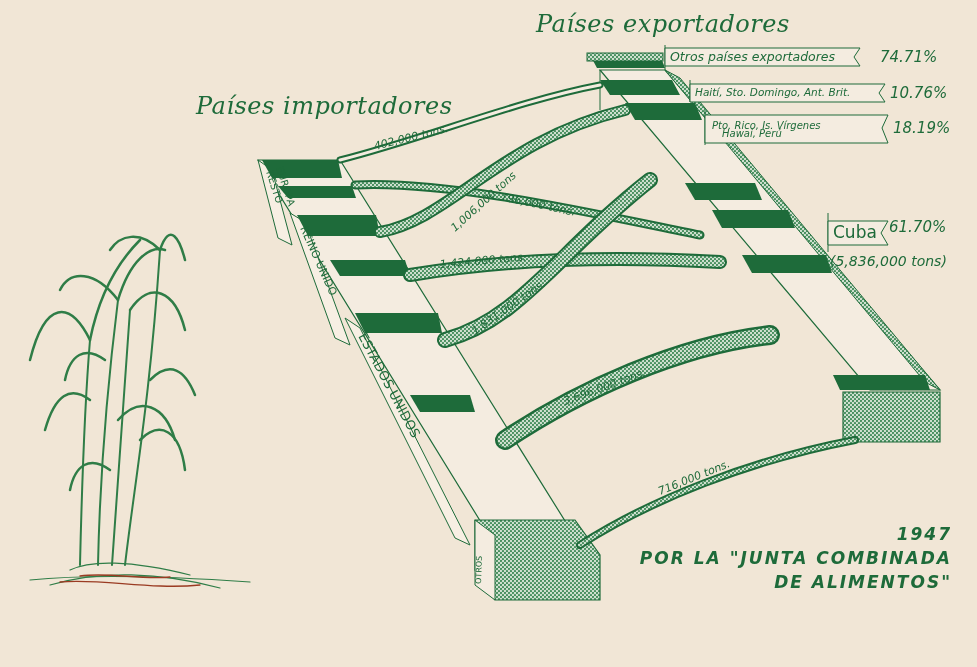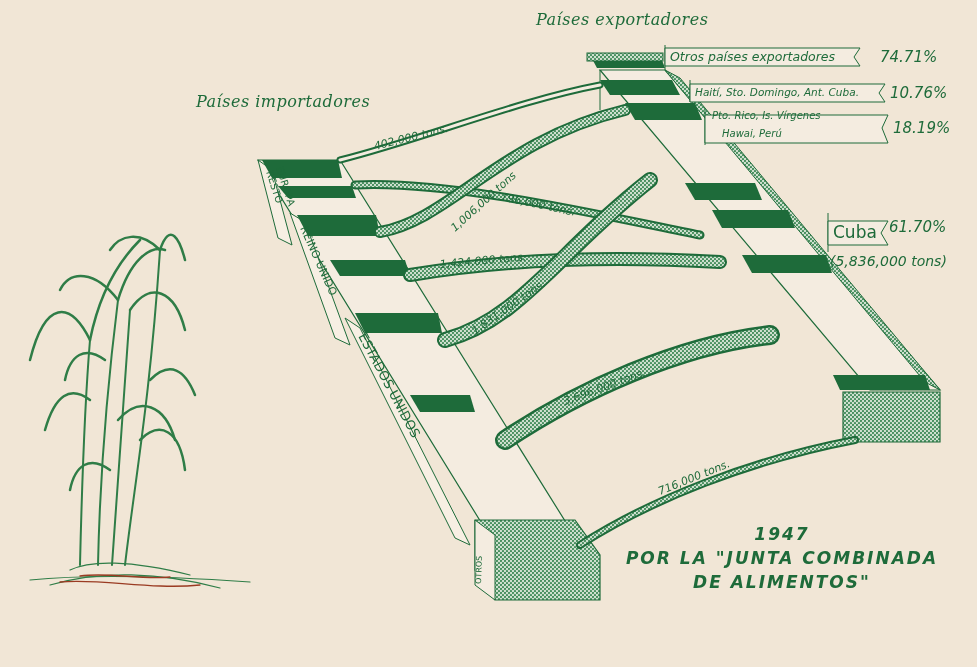--- a/index.html
+++ b/index.html
@@ -4,24 +4,24 @@
   <style>
     html, body { margin:0; padding:0; }
     body {
       width:977px; height:667px; overflow:hidden;
       background:#f1e6d6;
       font-family:"DejaVu Serif", serif;
       position:relative;
     }
     #stage { position:absolute; left:0; top:0; width:977px; height:667px; }
     .t { position:absolute; color:#1e6b3a; white-space:nowrap; }
-    .hdr { font-family:"DejaVu Serif", serif; font-style:italic; font-size:16px; letter-spacing:0.5px; }
+    .hdr { font-family:"DejaVu Serif", serif; font-style:italic; font-size:24px; letter-spacing:0.5px; }
     .flag { font-family:"DejaVu Sans", sans-serif; font-style:italic; font-size:12px; }
     .pct { font-family:"DejaVu Sans", sans-serif; font-style:italic; font-size:15px; }
-    .cap { font-family:"DejaVu Sans", sans-serif; font-style:italic; font-weight:bold; font-size:17px; letter-spacing:2px; text-align:center; line-height:24px; }
+    .cap { font-family:"DejaVu Sans", sans-serif; font-style:italic; font-weight:bold; font-size:17px; letter-spacing:2px; text-align:right; line-height:24px; }
     svg text { fill:#1e6b3a; }
   </style>
 </head>
 <body>
 
 <div id="stage">
 
   <svg width="977" height="667" viewBox="0 0 977 667" style="position:absolute;left:0;top:0">
     <defs>
       <pattern id="ht" width="4" height="4" patternUnits="userSpaceOnUse">
@@ -156,24 +156,24 @@
       </g>
     </g>
   </svg>
 
   <div class="t hdr" style="left:536px;top:10px">Países exportadores</div>
   <div class="t hdr" style="left:196px;top:92px">Países importadores</div>
 
   <div class="t flag" style="left:670px;top:49px;font-size:12.5px">Otros países exportadores</div>
   <div class="t pct" style="left:880px;top:48px">74.71%</div>
 
-  <div class="t flag" style="left:695px;top:86px;font-size:10.5px">Haití, Sto. Domingo, Ant. Cuba.</div>
+  <div class="t flag" style="left:695px;top:86px;font-size:10.5px">Haití, Sto. Domingo, Ant. Brit.</div>
   <div class="t pct" style="left:890px;top:84px">10.76%</div>
 
-  <div class="t flag" style="left:712px;top:110px;font-size:10px">Pto. Rico, Is. Vírgenes</div>
+  <div class="t flag" style="left:712px;top:120px;font-size:10px">Pto. Rico, Is. Vírgenes</div>
   <div class="t flag" style="left:722px;top:128px;font-size:10px">Hawai, Perú</div>
   <div class="t pct" style="left:893px;top:119px">18.19%</div>
 
   <div class="t flag" style="left:833px;top:222px;font-size:17px;font-style:normal">Cuba</div>
   <div class="t pct" style="left:889px;top:218px">61.70%</div>
   <div class="t pct" style="left:830px;top:253px;font-size:14px">(5,836,000 tons)</div>
 
   <div class="t cap" style="left:612px;top:522px;width:340px">
     <div>1947</div>
     <div>POR LA "JUNTA COMBINADA</div>

